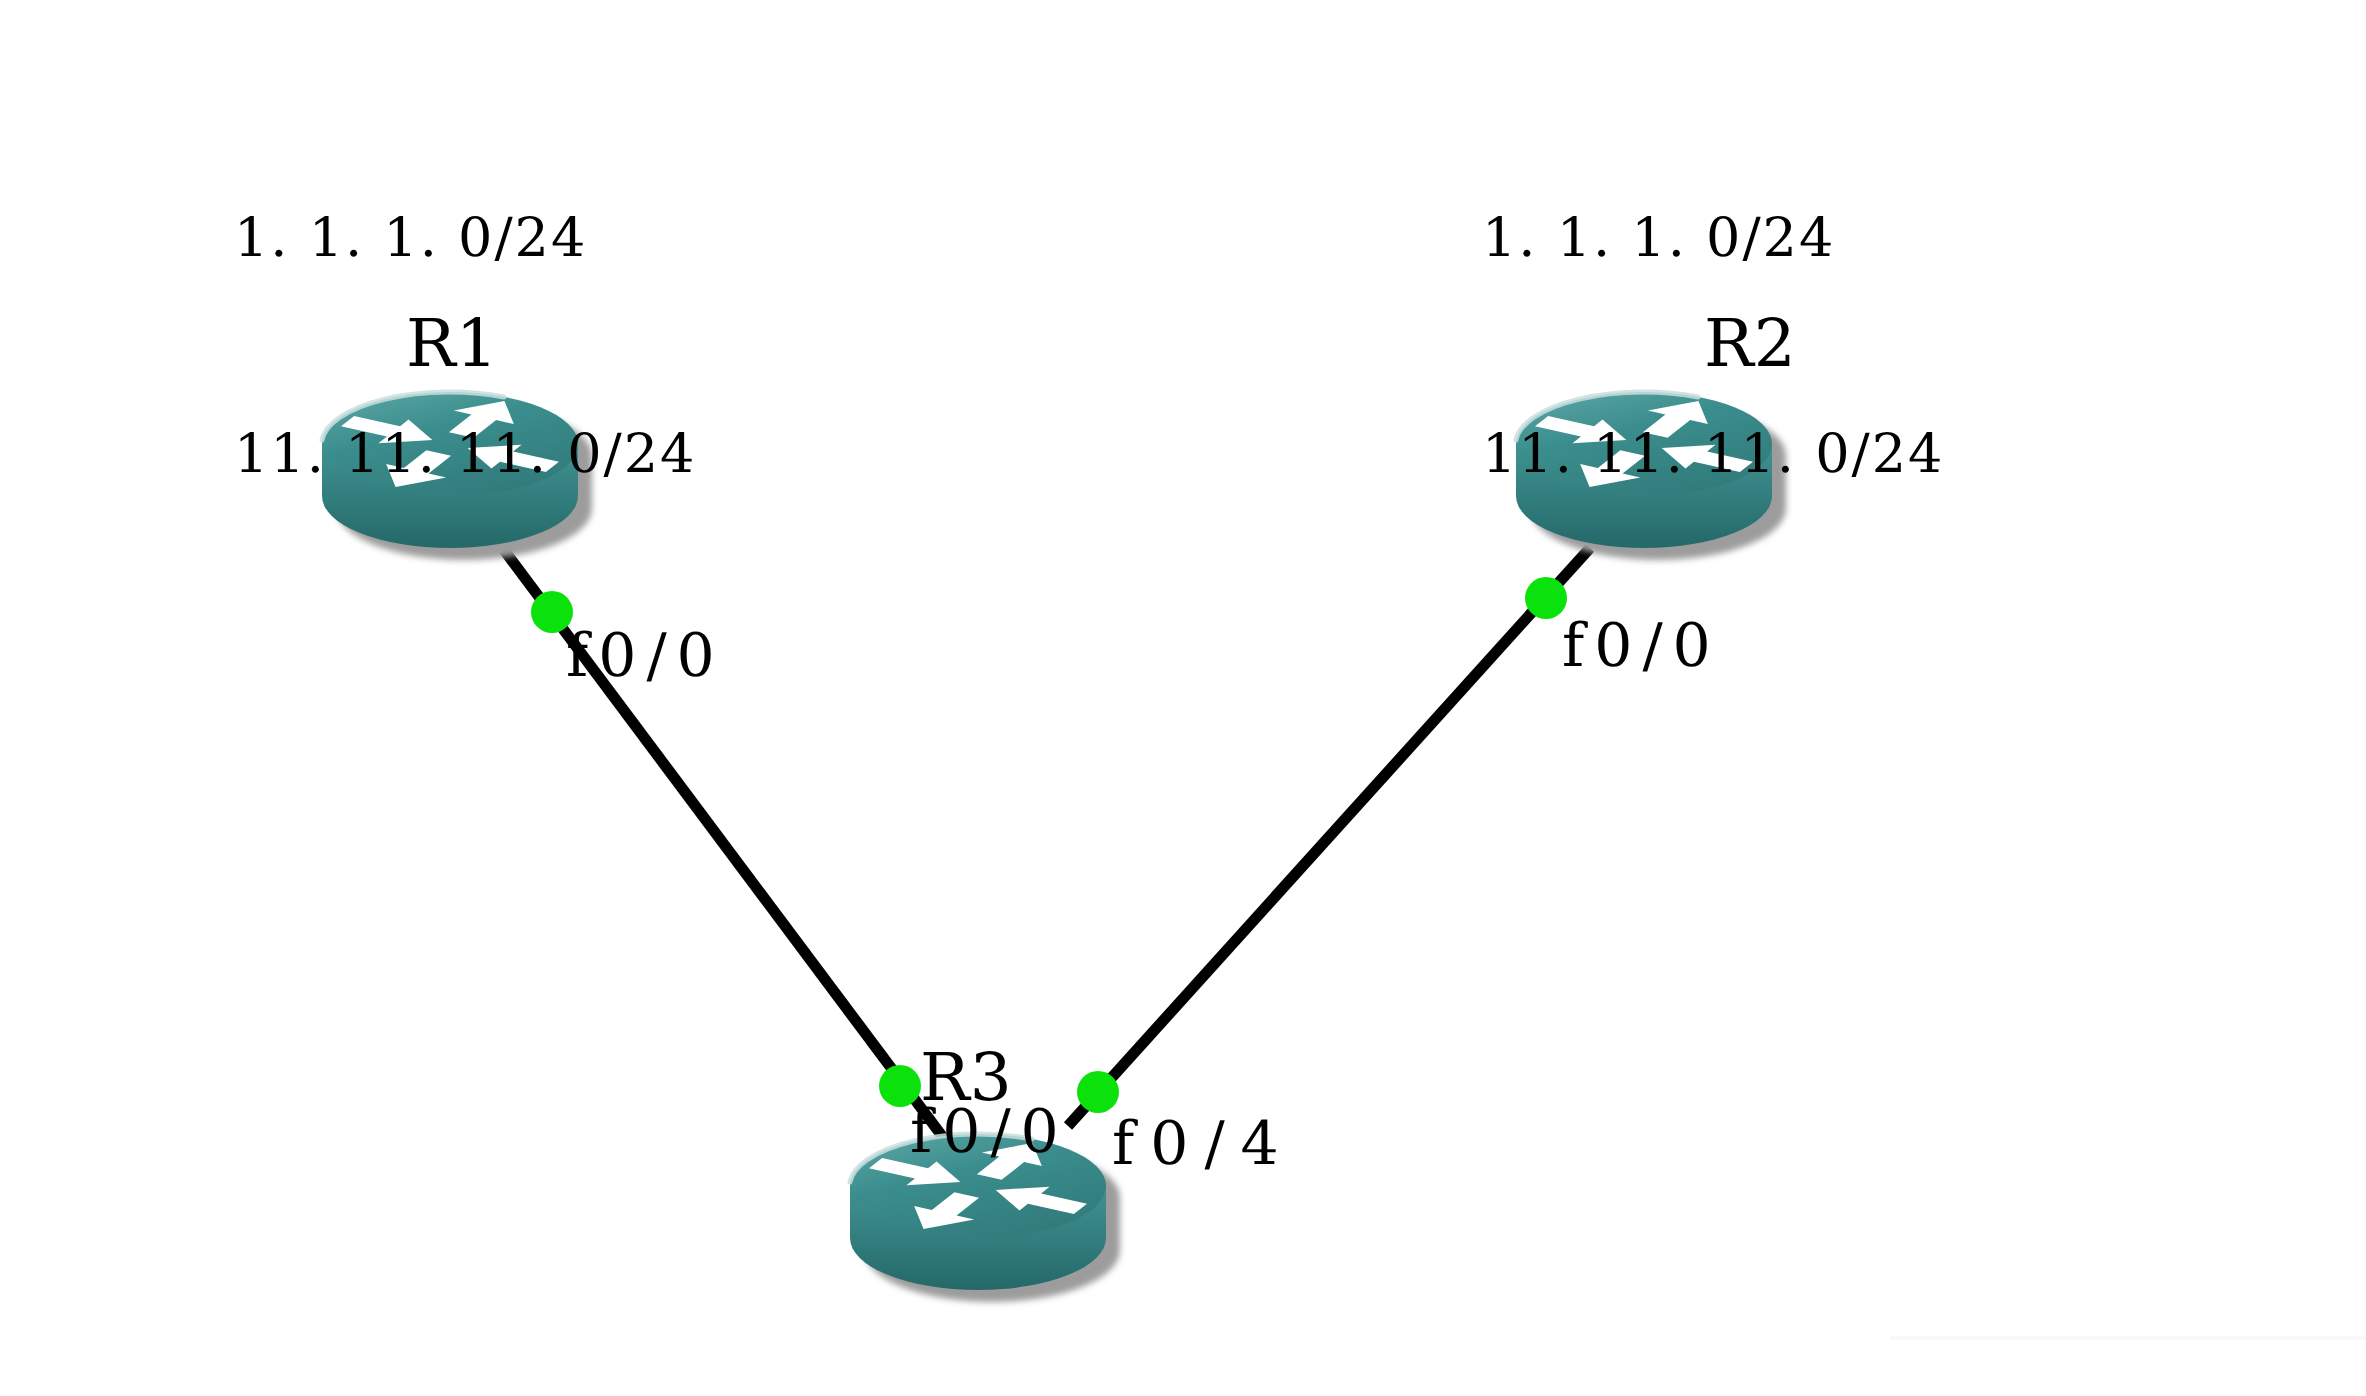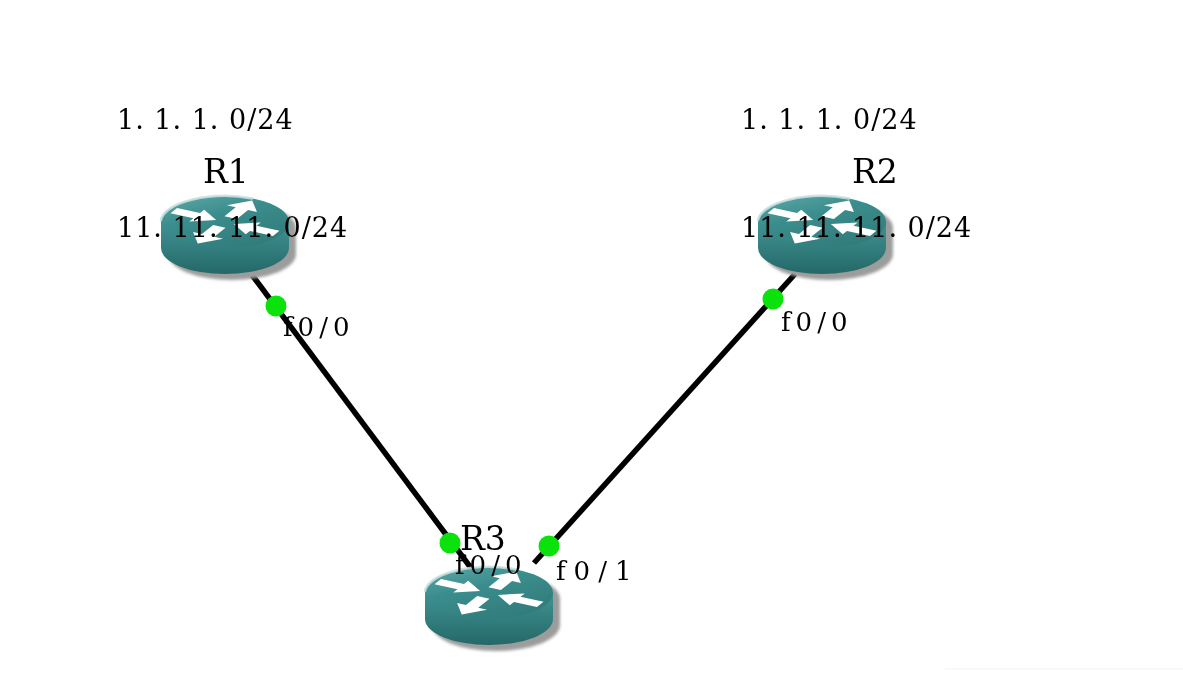--- a/index.html
+++ b/index.html
@@ -37,21 +37,21 @@
     position: absolute;
     z-index: 3;
     font-size: 33px;
     line-height: 1;
     white-space: pre;
   }
 
   .iface-label {
     position: absolute;
     z-index: 3;
-    font-size: 26px;
+    font-size: 30px;
     line-height: 1;
     letter-spacing: 5px;
     white-space: pre;
   }
   .iface-label.wide { letter-spacing: 8px; }
 
   .faint-box {
     position: absolute;
     left: 945px; top: 668px;
     width: 238px; height: 25px;
@@ -122,16 +122,16 @@
     <div>11. 11. 11. 0/24</div>
   </div>
 
   <div class="node-label" style="left:203px; top:155px">R1</div>
   <div class="node-label" style="left:852px; top:155px">R2</div>
   <div class="node-label" style="left:460px; top:522px">R3</div>
 
   <div class="iface-label" style="left:283px; top:314px">f0/0</div>
   <div class="iface-label" style="left:781px; top:309px">f0/0</div>
   <div class="iface-label" style="left:455px; top:552px">f0/0</div>
-  <div class="iface-label wide" style="left:556px; top:558px">f0/1</div>
+  <div class="iface-label wide" style="left:556px; top:558px">f0/4</div>
 
   <div class="faint-box"></div>
 </div>
 
 </body></html>

